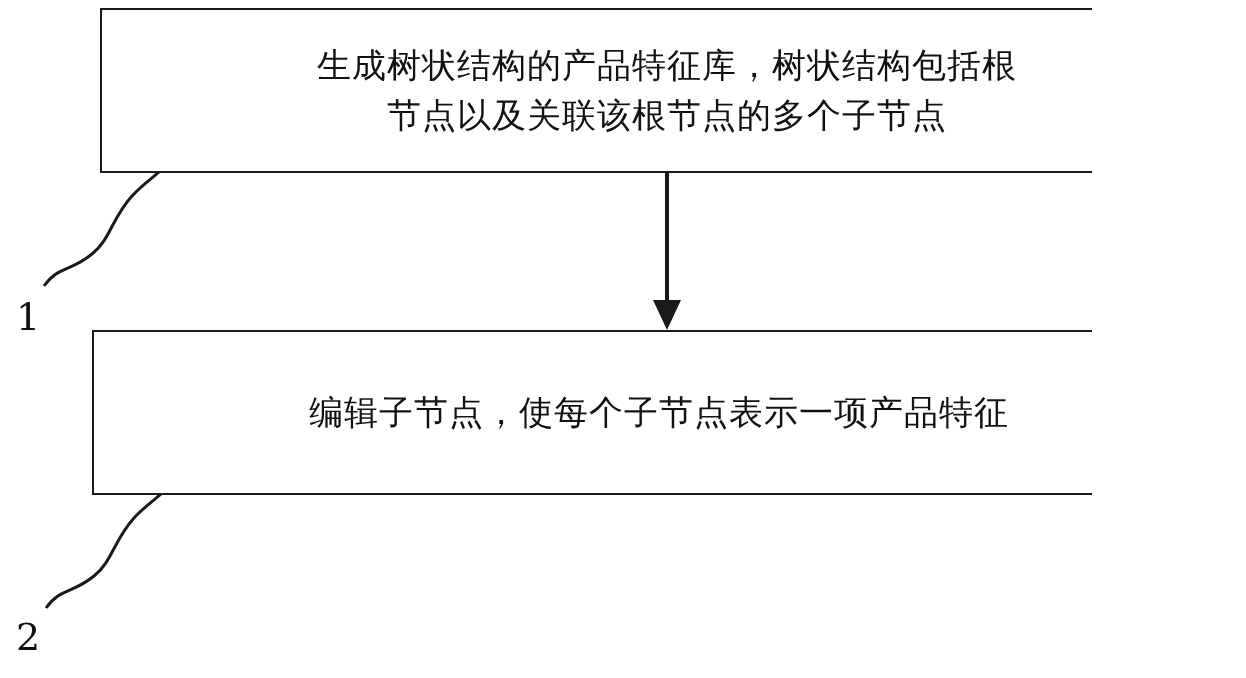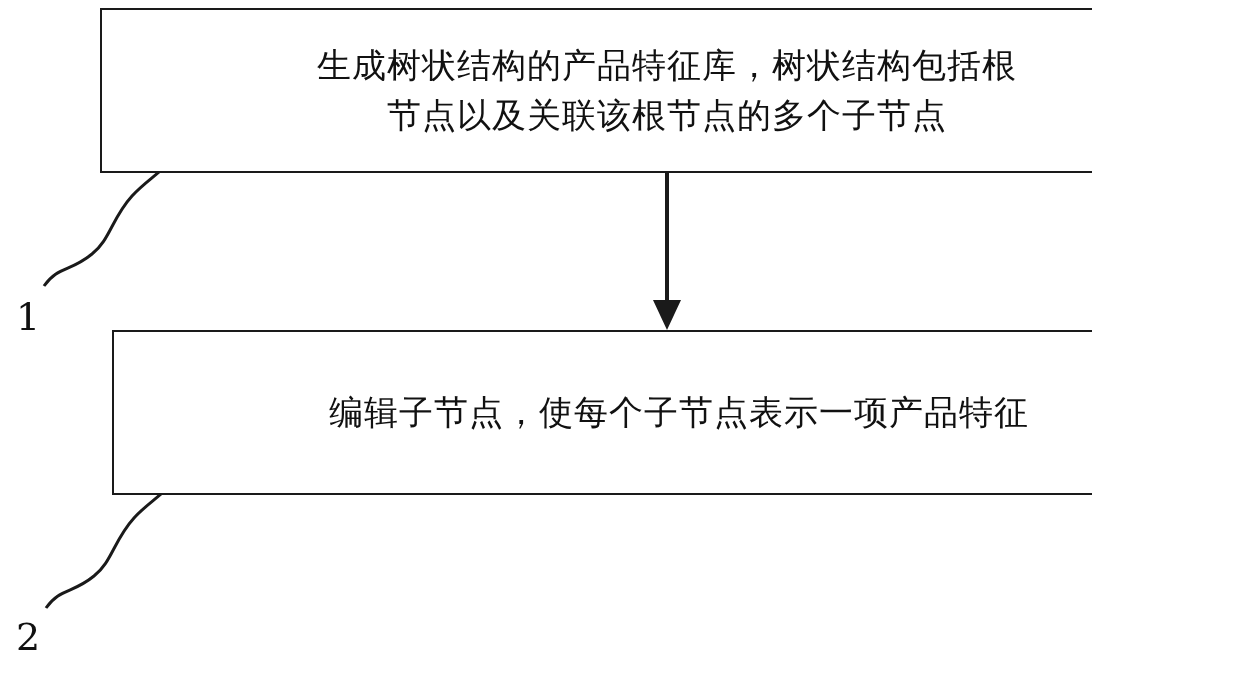--- a/index.html
+++ b/index.html
@@ -37,21 +37,21 @@
     padding: 0 24px;
     white-space: pre-line;
   }
   #box1 {
     left: 100px;
     top: 8px;
     width: 1134px;
     height: 165px;
   }
   #box2 {
-    left: 112px;
+    left: 92px;
     top: 330px;
     width: 1134px;
     height: 165px;
   }
   .svg-layer {
     position: absolute;
     left: 0;
     top: 0;
     width: 1246px;
     height: 678px;

